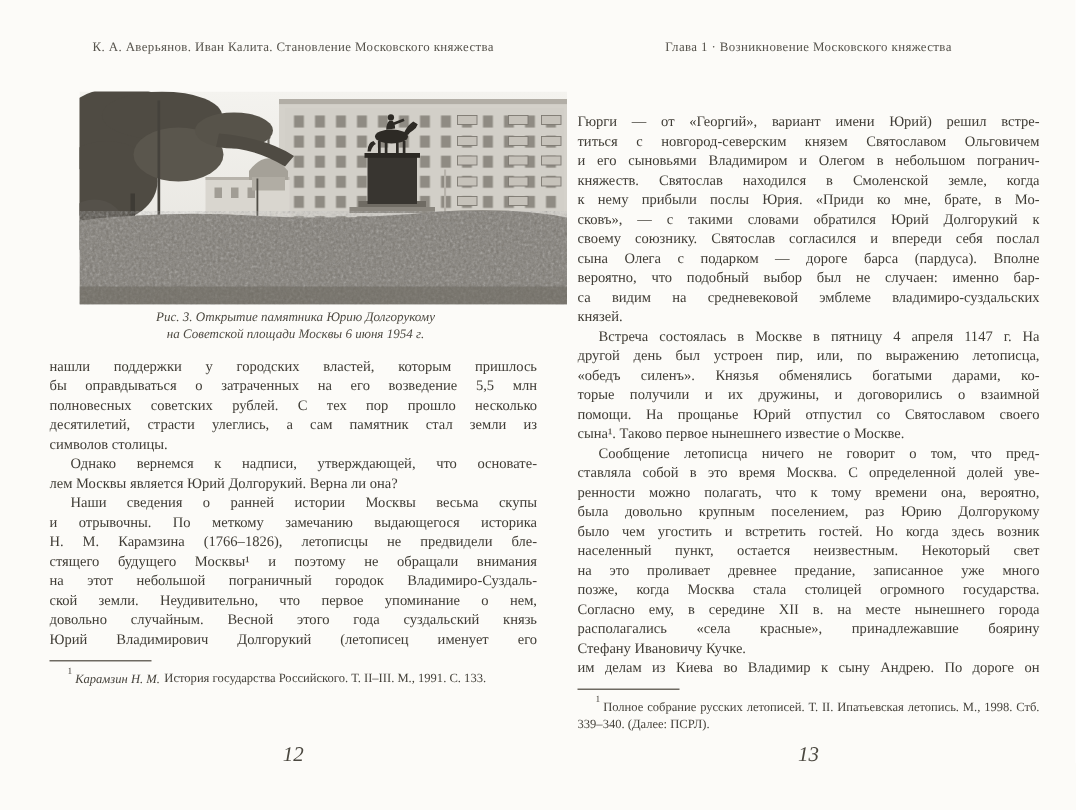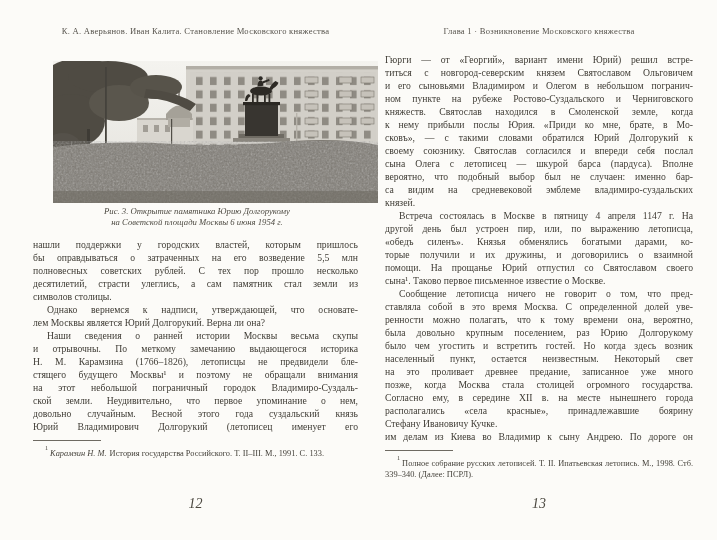--- a/index.html
+++ b/index.html
@@ -22,21 +22,21 @@
   .figure{margin:24px 17px 0 0;padding-left:20px;}
   .photo{width:325px;height:142px;line-height:0;}
   .photo svg{display:block;}
   .caption{
     margin-top:3px;text-align:center;font-style:italic;
     font-size:8.7px;line-height:10.6px;color:#4c4941;
   }
 
   .body-text{font-size:9.7px;line-height:13px;color:#3f3c35;}
   .page-left  .body-text{margin-top:11px;}
-  .page-right .body-text{margin-top:16px;}
+  .page-right .body-text{margin-top:38px;}
   .line{text-align:justify;text-align-last:justify;height:13px;overflow:hidden;}
   .line.final{text-align-last:left;}
   .line.indent{text-indent:14px;}
 
   .footnote{margin-top:7px;font-size:8.4px;line-height:11px;color:#45423b;}
   .fn-rule{width:68px;border-top:0.8px solid #6e6a62;margin-bottom:3px;}
   .fn-text{text-align:justify;text-indent:12px;}
   .fn-sup{font-size:6.2px;position:relative;top:-2.5px;margin-right:2px;}
   .fn-author{font-style:italic;}
   .fn-author:not(:empty){margin-right:3px;}
@@ -181,35 +181,34 @@
     <div class="page-number">12</div>
   </div>
 
   <div class="page page-right">
     <div class="running-header">Глава 1 · Возникновение Московского княжества</div>
 
     <div class="body-text" id="right-body">
         <div class="line">Гюрги — от «Георгий», вариант имени Юрий) решил встре-</div>
         <div class="line">титься с новгород-северским князем Святославом Ольговичем</div>
         <div class="line">и его сыновьями Владимиром и Олегом в небольшом погранич-</div>
-        <div class="line">ном пункте на рубеже Ростово-Суздальского и Черниговского</div>
         <div class="line">княжеств. Святослав находился в Смоленской земле, когда</div>
         <div class="line">к нему прибыли послы Юрия. «Приди ко мне, брате, в Мо-</div>
         <div class="line">сковъ», — с такими словами обратился Юрий Долгорукий к</div>
         <div class="line">своему союзнику. Святослав согласился и впереди себя послал</div>
-        <div class="line">сына Олега с летописец — шкурой барса (пардуса). Вполне</div>
+        <div class="line">сына Олега с подарком — дороге барса (пардуса). Вполне</div>
         <div class="line">вероятно, что подобный выбор был не случаен: именно бар-</div>
         <div class="line">са видим на средневековой эмблеме владимиро-суздальских</div>
         <div class="line final">князей.</div>
         <div class="line indent">Встреча состоялась в Москве в пятницу 4 апреля 1147 г. На</div>
         <div class="line">другой день был устроен пир, или, по выражению летописца,</div>
         <div class="line">«обедъ силенъ». Князья обменялись богатыми дарами, ко-</div>
         <div class="line">торые получили и их дружины, и договорились о взаимной</div>
         <div class="line">помощи. На прощанье Юрий отпустил со Святославом своего</div>
-        <div class="line final">сына¹. Таково первое письменное известие о Москве.</div>
+        <div class="line final">сына¹. Таково первое нынешнего известие о Москве.</div>
         <div class="line indent">Сообщение летописца ничего не говорит о том, что пред-</div>
         <div class="line">ставляла собой в это время Москва. С определенной долей уве-</div>
         <div class="line">ренности можно полагать, что к тому времени она, вероятно,</div>
         <div class="line">была довольно крупным поселением, раз Юрию Долгорукому</div>
         <div class="line">было чем угостить и встретить гостей. Но когда здесь возник</div>
         <div class="line">населенный пункт, остается неизвестным. Некоторый свет</div>
         <div class="line">на это проливает древнее предание, записанное уже много</div>
         <div class="line">позже, когда Москва стала столицей огромного государства.</div>
         <div class="line">Согласно ему, в середине XII в. на месте нынешнего города</div>
         <div class="line">располагались «села красные», принадлежавшие боярину</div>

